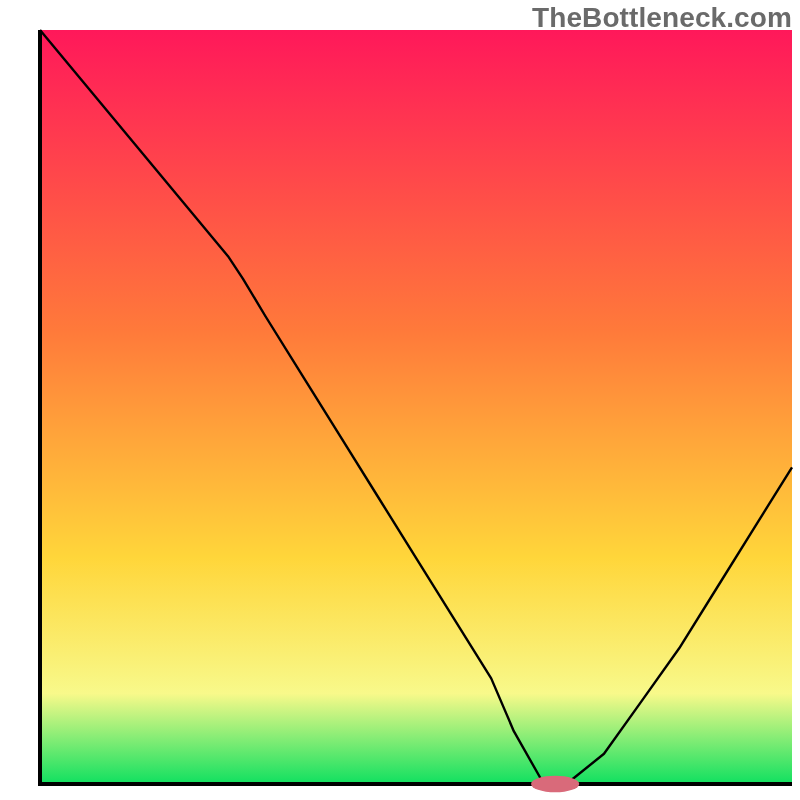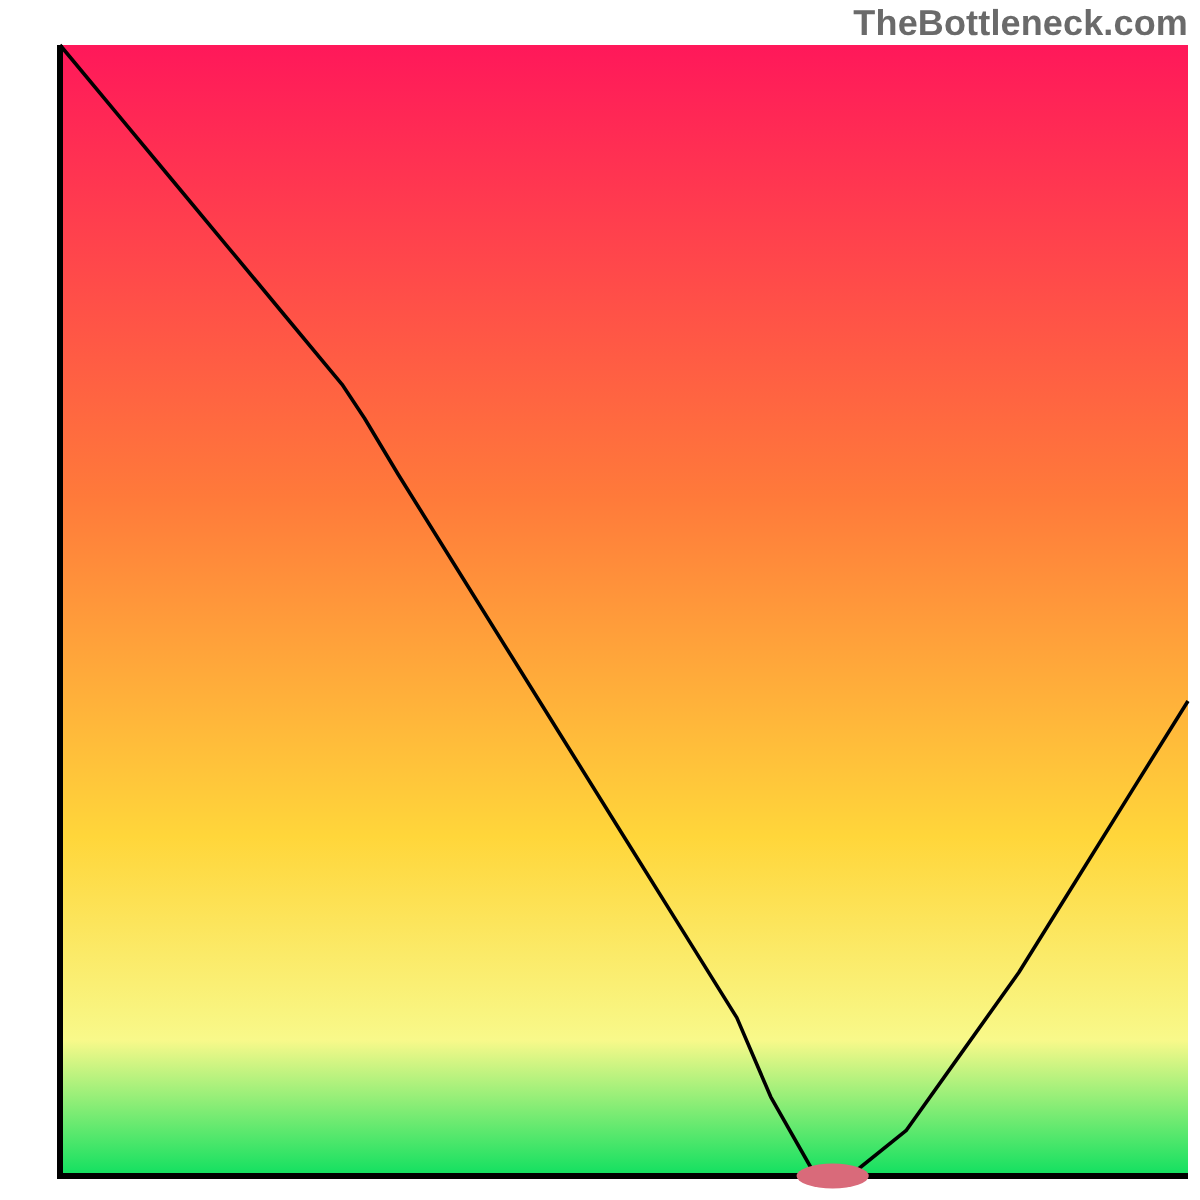--- a/index.html
+++ b/index.html
@@ -13,21 +13,21 @@
   }
   .stage {
     position: relative;
     width: 800px;
     height: 800px;
   }
   .watermark {
     position: absolute;
     top: 2px;
     right: 8px;
-    font-size: 24px;
+    font-size: 28px;
     font-weight: 600;
     color: #6a6a6a;
     letter-spacing: 0.1px;
     user-select: none;
   }
   svg {
     display: block;
   }
 </style>
 </head>

